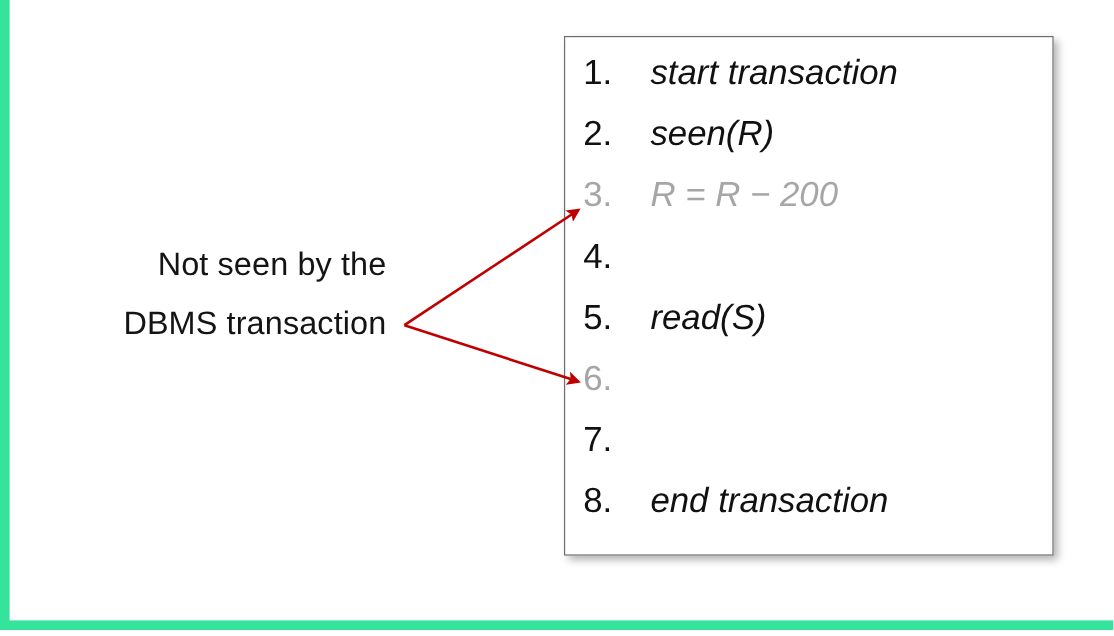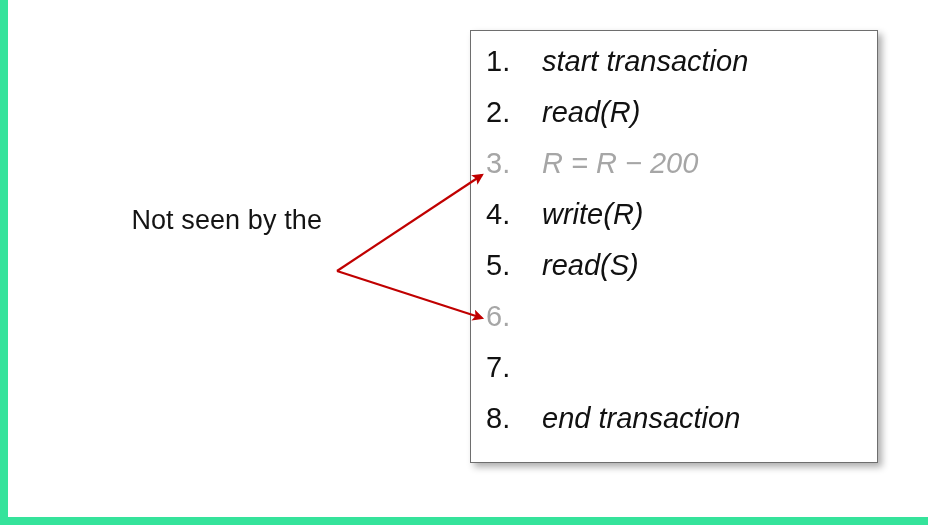--- a/index.html
+++ b/index.html
@@ -101,43 +101,43 @@
 </head>
 <body>
 
 <div id="slide">
 
   <div id="frame-left" style="background: rgb(53, 227, 155);"></div>
   <div id="frame-bottom" style="background: rgb(53, 227, 155);"></div>
 
   <div id="caption" style="color: rgb(20, 20, 20);">
     <span class="cap-line">Not seen by the</span>
+    <span class="cap-line">DBMS transaction</span>
   </div>
 
   <div id="steps-box" style="border-color: rgb(110, 110, 110); background: rgb(255, 255, 255);">
     <div id="steps-list">
 
       <div class="step" style="color: rgb(17, 17, 17);">
         <span class="num">1.</span>
         <span class="txt">start transaction</span>
       </div>
 
       <div class="step" style="color: rgb(17, 17, 17);">
         <span class="num">2.</span>
-        <span class="txt">read(R)</span>
+        <span class="txt">seen(R)</span>
       </div>
 
       <div class="step dim" style="color: rgb(166, 166, 166);">
         <span class="num">3.</span>
         <span class="txt">R = R − 200</span>
       </div>
 
       <div class="step" style="color: rgb(17, 17, 17);">
         <span class="num">4.</span>
-        <span class="txt">write(R)</span>
       </div>
 
       <div class="step" style="color: rgb(17, 17, 17);">
         <span class="num">5.</span>
         <span class="txt">read(S)</span>
       </div>
 
       <div class="step dim" style="color: rgb(166, 166, 166);">
         <span class="num">6.</span>
       </div>

